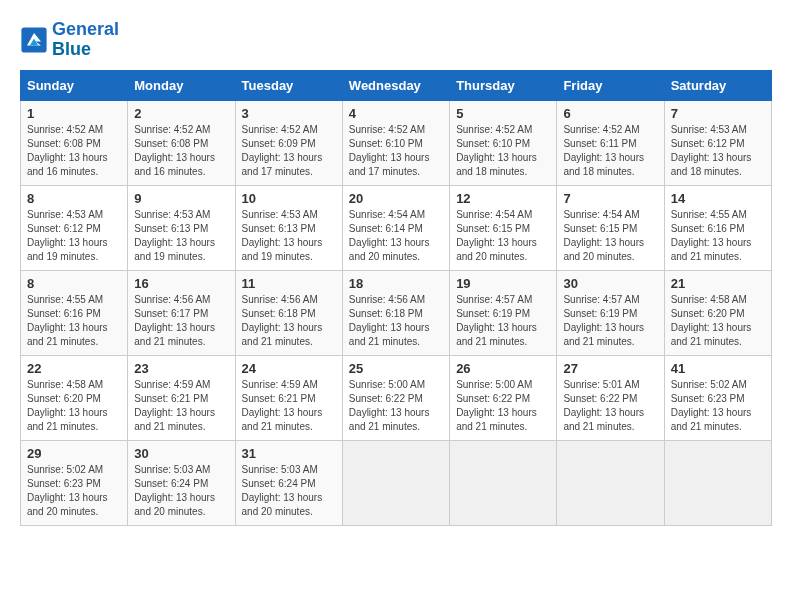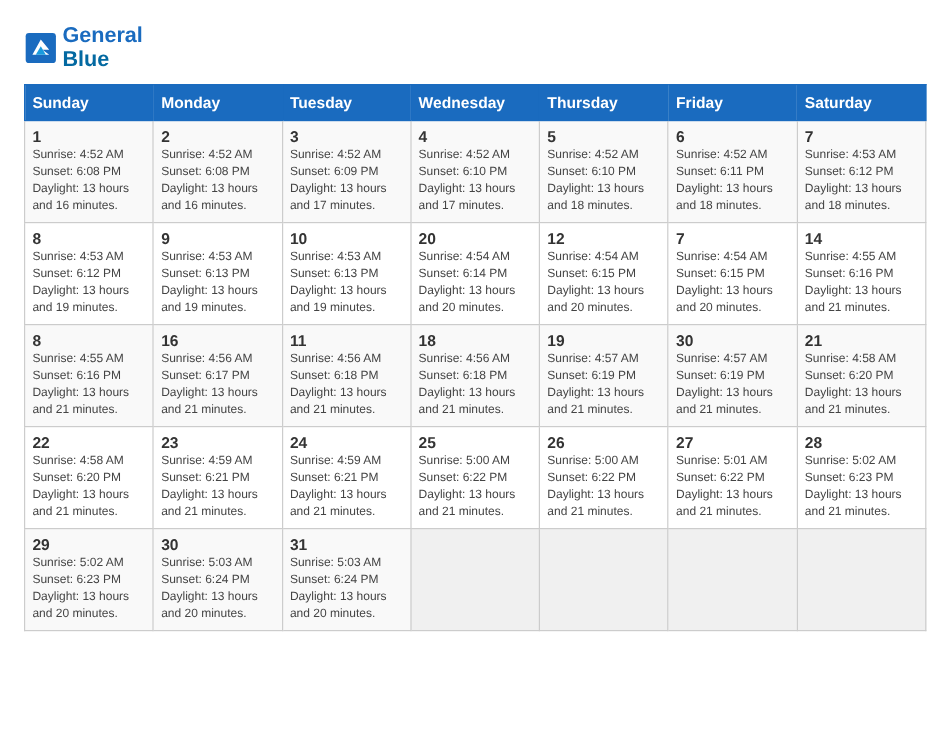--- a/index.html
+++ b/index.html
@@ -310,21 +310,21 @@
 and 21 minutes.</div>
         </td>
         <td>
           <span class="day-number">27</span>
           <div class="day-info" style="white-space: pre-line;">Sunrise: 5:01 AM
 Sunset: 6:22 PM
 Daylight: 13 hours
 and 21 minutes.</div>
         </td>
         <td>
-          <span class="day-number">28</span>
+          <span class="day-number">41</span>
           <div class="day-info" style="white-space: pre-line;">Sunrise: 5:02 AM
 Sunset: 6:23 PM
 Daylight: 13 hours
 and 21 minutes.</div>
         </td>
       </tr>
       <tr>
         <td>
           <span class="day-number">29</span>
           <div class="day-info" style="white-space: pre-line;">Sunrise: 5:02 AM

